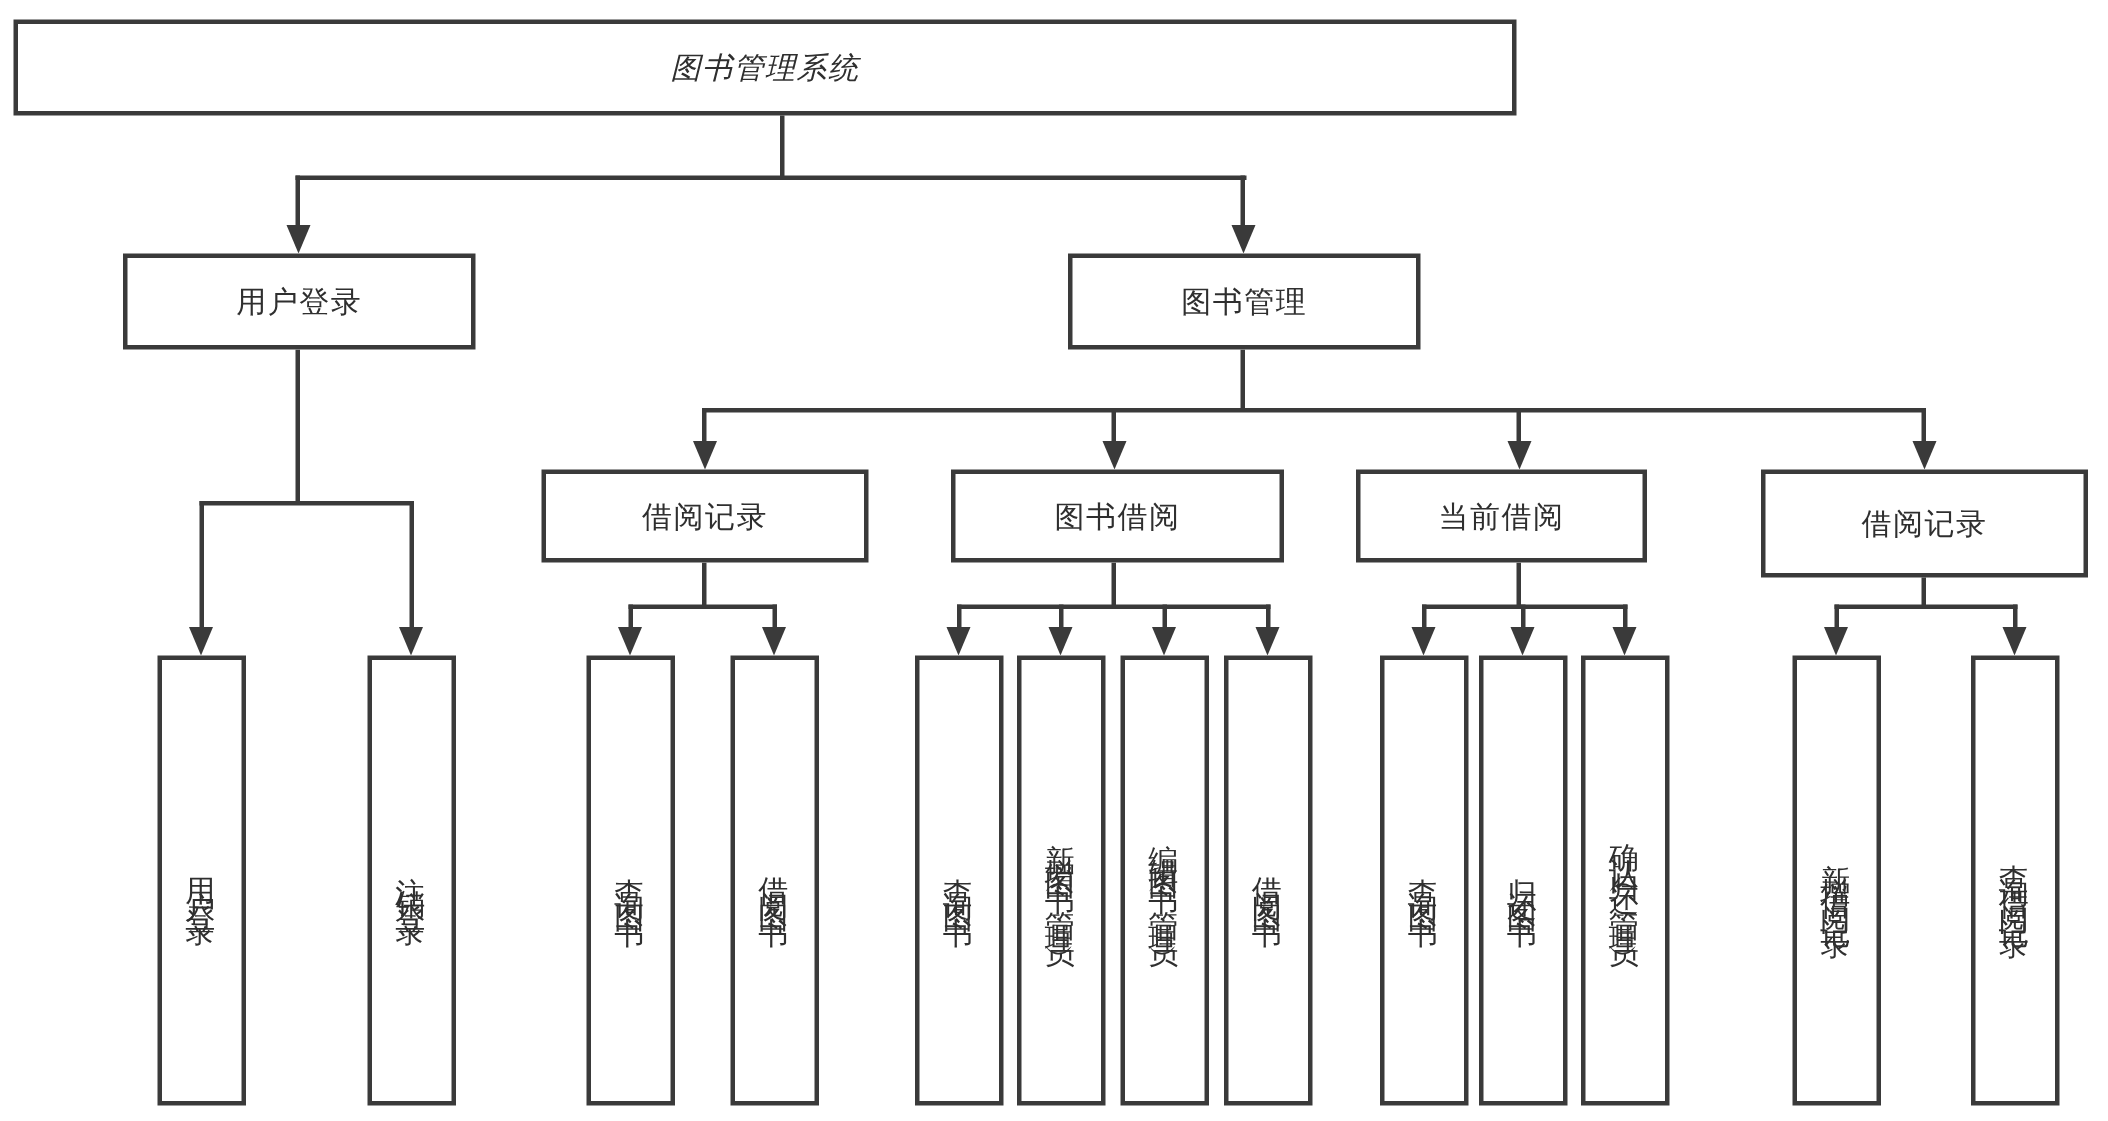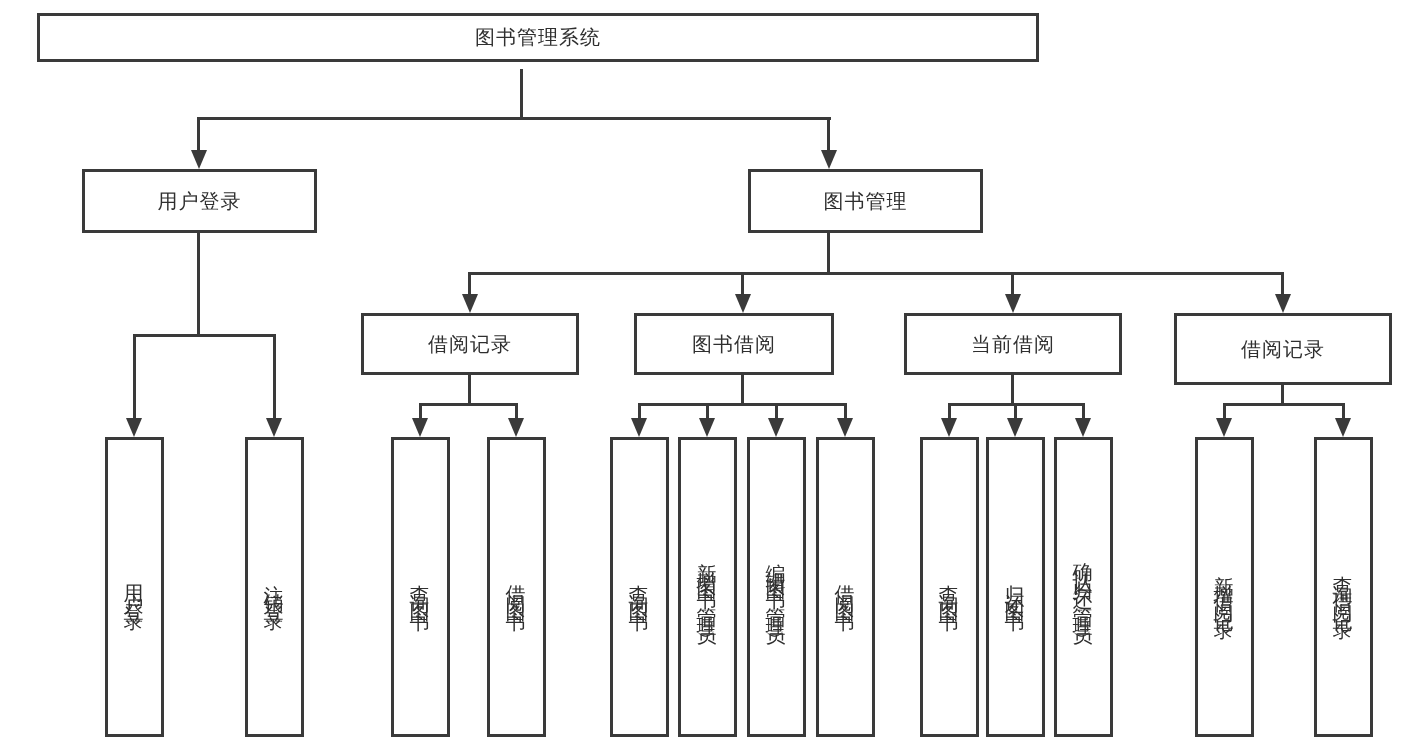--- a/index.html
+++ b/index.html
@@ -58,53 +58,53 @@
     color: var(--watermark, #b2b0b0);
     z-index: 3;
     white-space: nowrap;
   }
 </style>
 </head>
 <body>
 
 <div class="canvas">
 
-  <div class="box" style="left:37px; top:13px; width:1002px; height:49px;">图书管理系统</div>
+  <div class="box" style="left:9px; top:13px; width:1002px; height:64px;font-style:italic;">图书管理系统</div>
 
   <div class="vline" style="left:520px; top:69px; height:49px;"></div>
   <div class="hline" style="left:197px; top:117px; width:634px;"></div>
   <div class="vline" style="left:197px; top:117px; height:40px;"></div>
   <div class="ahead" style="left:191px; top:150px;"></div>
   <div class="vline" style="left:827px; top:117px; height:40px;"></div>
   <div class="ahead" style="left:821px; top:150px;"></div>
 
   <div class="box" style="left:82px; top:169px; width:235px; height:64px;">用户登录</div>
-  <div class="box" style="left:712px; top:169px; width:235px; height:64px;margin-left:36px;">图书管理</div>
+  <div class="box" style="left:712px; top:169px; width:235px; height:64px;">图书管理</div>
 
   <div class="vline" style="left:197px; top:233px; height:102px;"></div>
   <div class="hline" style="left:133px; top:334px; width:143px;"></div>
   <div class="vline" style="left:133px; top:334px; height:94px;"></div>
   <div class="ahead" style="left:126px; top:418px;"></div>
   <div class="vline" style="left:273px; top:334px; height:94px;"></div>
   <div class="ahead" style="left:266px; top:418px;"></div>
 
   <div class="vline" style="left:827px; top:233px; height:41px;"></div>
   <div class="hline" style="left:468px; top:272px; width:816px;"></div>
   <div class="vline" style="left:468px; top:272px; height:28px;"></div>
   <div class="ahead" style="left:462px; top:294px;"></div>
   <div class="vline" style="left:741px; top:272px; height:28px;"></div>
   <div class="ahead" style="left:735px; top:294px;"></div>
   <div class="vline" style="left:1011px; top:272px; height:28px;"></div>
   <div class="ahead" style="left:1005px; top:294px;"></div>
   <div class="vline" style="left:1281px; top:272px; height:28px;"></div>
   <div class="ahead" style="left:1275px; top:294px;"></div>
 
   <div class="box" style="left:361px; top:313px; width:218px; height:62px;">借阅记录</div>
-  <div class="box" style="left:634px; top:313px; width:200px; height:62px;">图书借阅</div>
-  <div class="box" style="left:904px; top:313px; width:218px; height:62px;">当前借阅</div>
+  <div class="box" style="left:634px; top:313px; width:222px; height:62px;">图书借阅</div>
+  <div class="box" style="left:904px; top:313px; width:194px; height:62px;">当前借阅</div>
   <div class="box" style="left:1174px; top:313px; width:218px; height:72px;">借阅记录</div>
 
   <div class="vline" style="left:468px; top:375px; height:30px;"></div>
   <div class="hline" style="left:419px; top:403px; width:99px;"></div>
   <div class="vline" style="left:419px; top:403px; height:25px;"></div>
   <div class="ahead" style="left:412px; top:418px;"></div>
   <div class="vline" style="left:515px; top:403px; height:25px;"></div>
   <div class="ahead" style="left:508px; top:418px;"></div>
 
   <div class="vline" style="left:741px; top:375px; height:30px;"></div>

